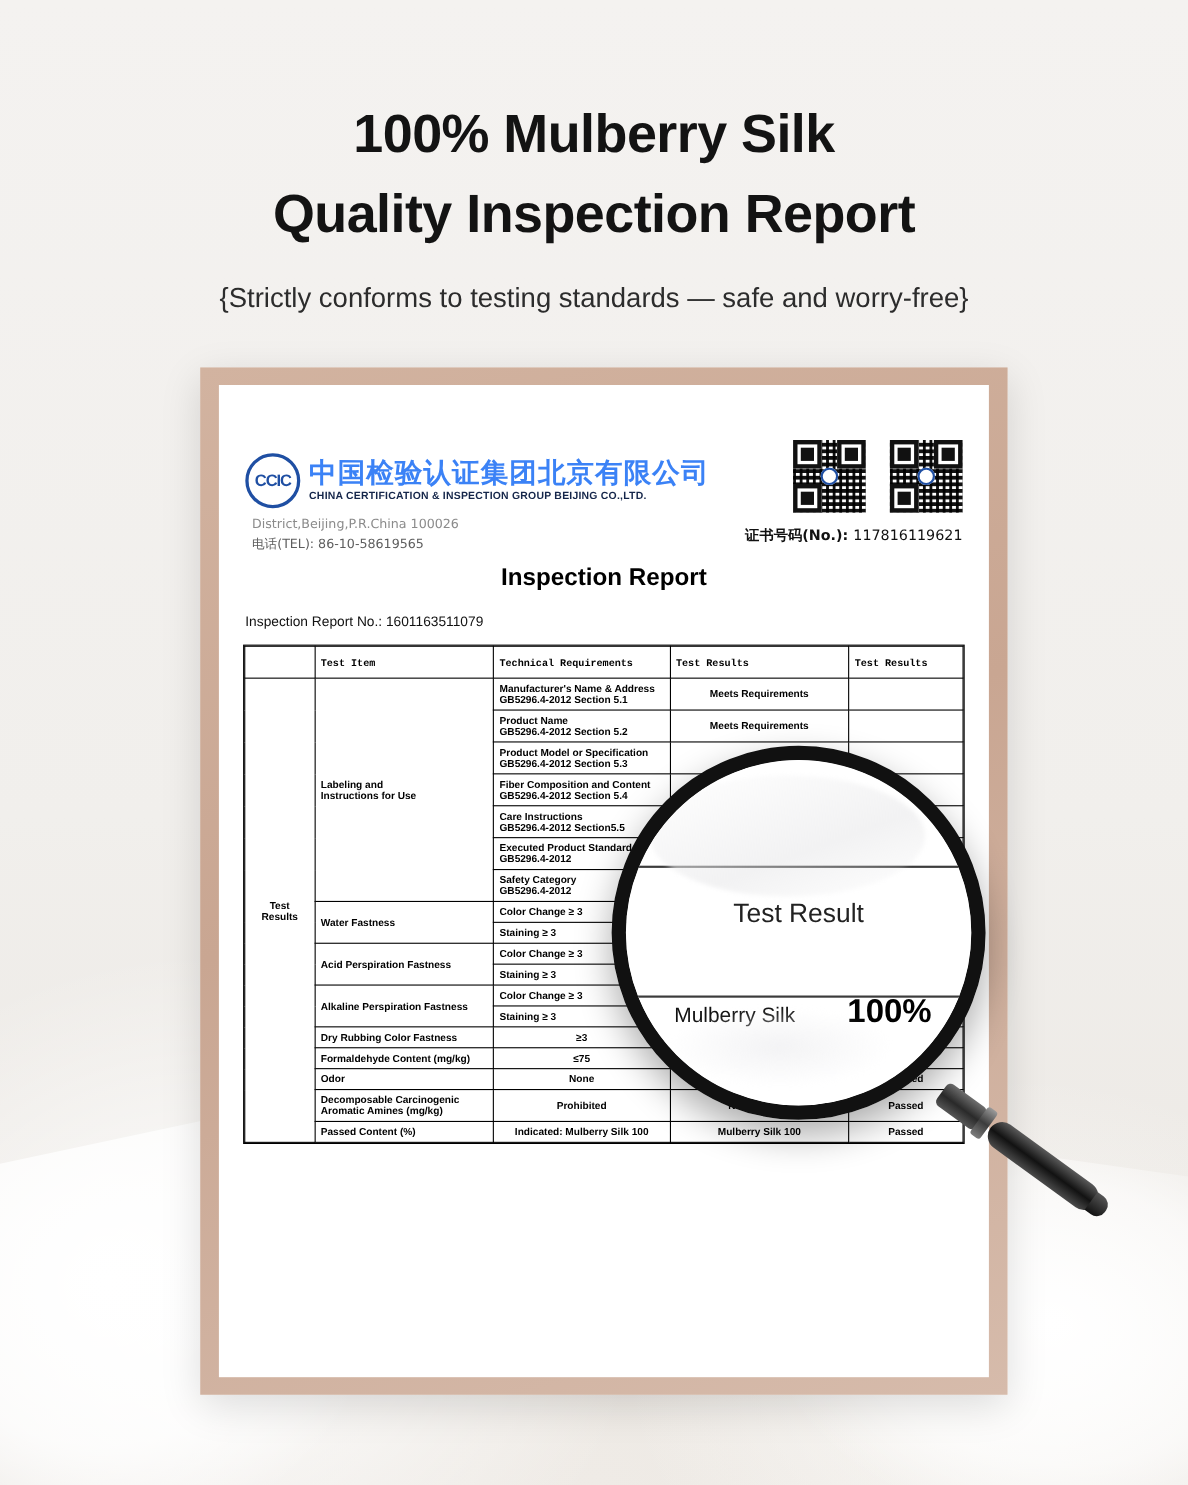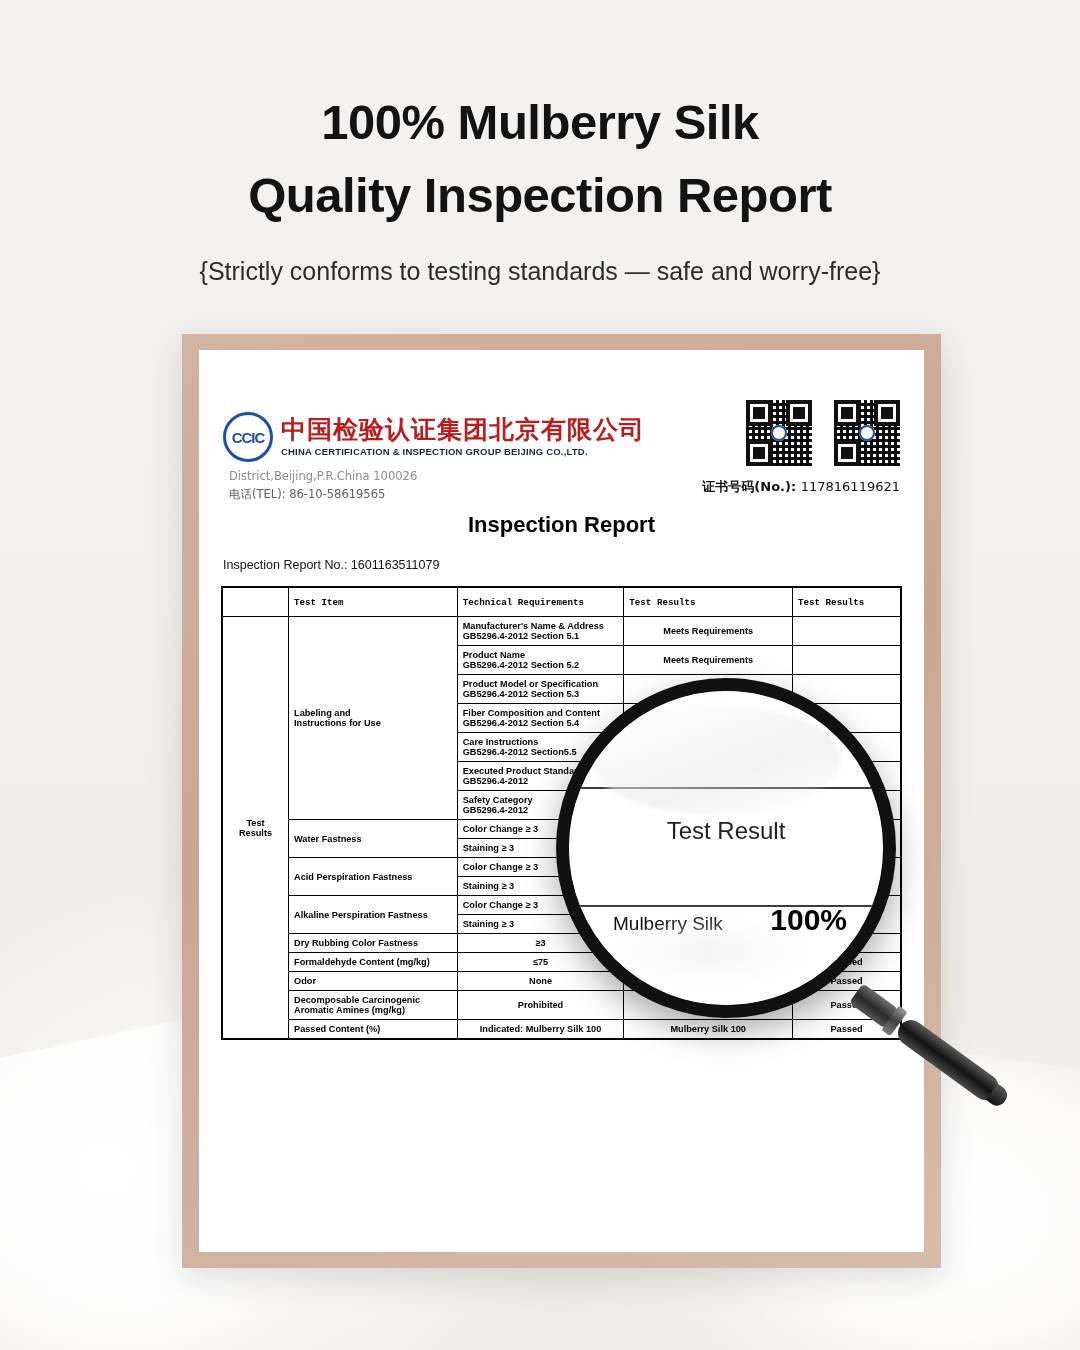--- a/index.html
+++ b/index.html
@@ -63,21 +63,20 @@
   
   .cert-frame {
     position: absolute;
     left: 182px;
     top: 334px;
     width: 734px;
     height: 934px;
     background: #cfad99;
     background: linear-gradient(160deg, #d2b3a0 0%, #c9a692 45%, #d6bbab 100%);
     box-shadow: 0 10px 34px rgba(0,0,0,0.13);
-    padding-left: 25px;
   }
   .cert-paper {
     position: absolute;
     left: 17px;
     top: 16px;
     right: 17px;
     bottom: 16px;
     background: #ffffff;
     overflow: hidden;
   }
@@ -103,21 +102,21 @@
     display: flex;
     align-items: center;
     justify-content: center;
     letter-spacing: -1px;
     margin-right: 8px;
     background: #fff;
   }
   .ccic-cn {
     font-size: 25px;
     font-weight: bold;
-    color: #b91c1c;
+    color: #3b82f6;
     letter-spacing: 1px;
     line-height: 1.05;
     font-family: "DejaVu Sans", sans-serif;
   }
   .ccic-en {
     font-size: 9.5px;
     font-weight: bold;
     color: #15264a;
     letter-spacing: 0.2px;
     margin-top: 2px;

